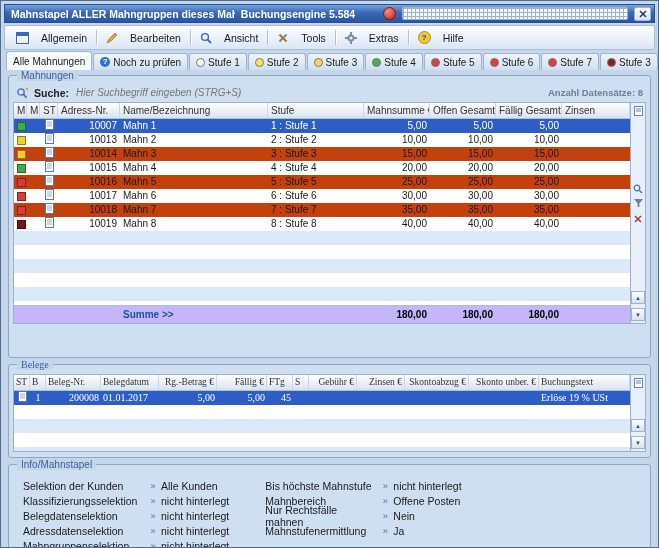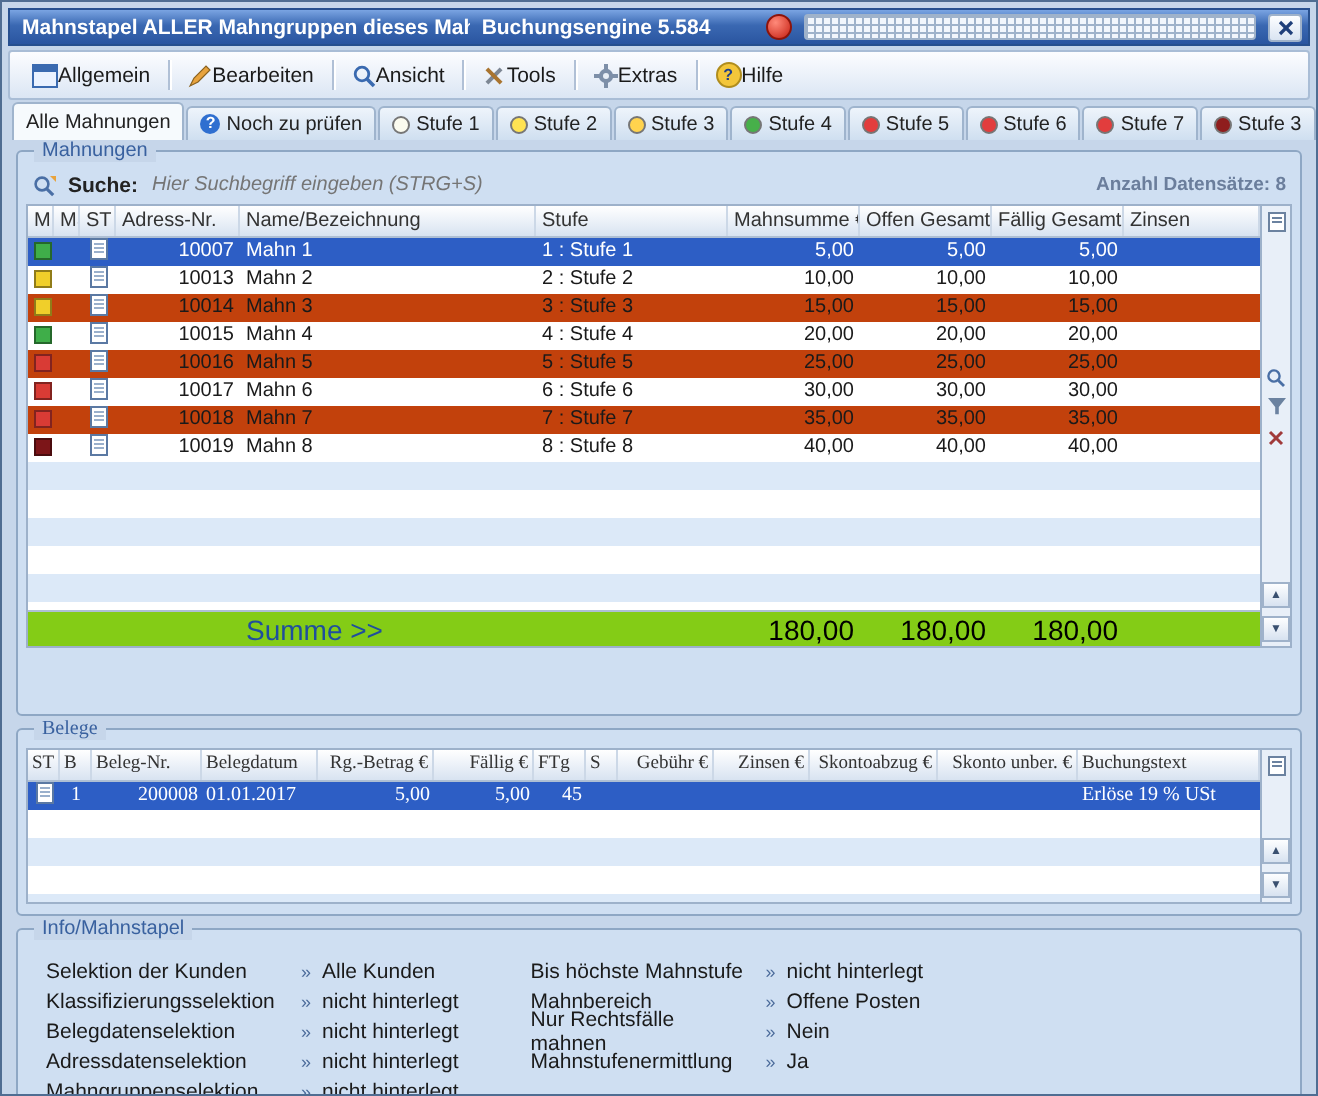--- a/index.html
+++ b/index.html
@@ -9,21 +9,21 @@
   .titlebar{height:17px;display:flex;align-items:center;gap:6px;background:linear-gradient(180deg,#7aa4e2,#3a68b2 45%,#2a55a0);border:1px solid #27508f;color:#fff;font-size:10.5px;font-weight:bold;padding:0 3px 0 6px;}
   .titlebar .title{flex:1;white-space:nowrap;overflow:hidden;}
   .titlebar .engine{margin-right:22px;white-space:nowrap;}
   .tico{width:14px;height:12px;display:inline-flex;align-items:center;justify-content:center;border-radius:2px;}
   .tico.red{background:radial-gradient(circle at 35% 30%,#ff8a7a,#c61f12);border:1px solid #8d140b;width:11px;height:11px;border-radius:50%;}
   .tico.grid{background:#f2f6fc;border:1px solid #9fb2ca;background-image:linear-gradient(#9fb2ca 1px,transparent 1px),linear-gradient(90deg,#9fb2ca 1px,transparent 1px);background-size:4px 4px;width:12px;height:11px;}
   .tico.close{background:linear-gradient(#fdfeff,#d9e4f2);border:1px solid #9fb2ca;width:15px;height:12px;}
 
   
   .toolbar{margin-top:2px;height:23px;background:linear-gradient(#fcfdff,#dbe6f4);border:1px solid #a9bdd6;border-radius:2px;display:flex;align-items:center;padding:0 4px;font-size:10.5px;color:#1a1a1a;}
-  .tbtn{display:flex;align-items:center;gap:0;padding:2px 7px;border-radius:2px;white-space:nowrap;}
+  .tbtn{display:flex;align-items:center;gap:12px;padding:2px 7px;border-radius:2px;white-space:nowrap;}
   .tsep{width:1px;height:15px;background:#b0c0d6;margin:0 2px;box-shadow:1px 0 0 #ffffff;}
   .hico{width:11px;height:11px;border-radius:50%;background:#f3c63a;border:1px solid #b08d1d;color:#1f3f8a;font-size:8px;font-weight:bold;display:inline-flex;align-items:center;justify-content:center;}
 
   
   .tabsrow{display:flex;align-items:flex-end;height:19px;padding:1px 2px 0 2px;gap:1px;}
   .tab{display:flex;align-items:center;gap:3px;height:16px;padding:0 6px;font-size:10px;background:linear-gradient(#eef4fb,#cfdff0);border:1px solid #9fb4cd;border-bottom:none;border-radius:3px 3px 0 0;color:#222;white-space:nowrap;}
   .tab.active{background:#f6fafd;height:18px;}
   .dot{width:9px;height:9px;border-radius:50%;border:1px solid #767676;box-sizing:border-box;background:#fff;}
   .qico{width:10px;height:10px;border-radius:50%;background:#2f6fd0;color:#fff;font-size:8px;line-height:10px;text-align:center;font-weight:bold;}
 
@@ -49,21 +49,21 @@
   .mhead>div{padding:0 3px;border-right:1px solid #ccd8e7;height:15px;line-height:15px;overflow:hidden;white-space:nowrap;box-sizing:border-box;}
   .mrow{height:14px;font-size:10px;color:#1a1a1a;flex:none;}
   .mrow>div{padding:0 3px;overflow:hidden;white-space:nowrap;height:14px;line-height:14px;box-sizing:border-box;}
   .mrow.alt{background:#c2410c;}
   .mrow.sel{background:#2d5ec5;color:#fff;}
   .num{text-align:right;}
   .ctr{text-align:center;padding:0 1px;}
   .sq{display:inline-block;width:9px;height:9px;border:1px solid rgba(0,0,0,.4);box-sizing:border-box;vertical-align:middle;}
   .filler{flex:1;background:repeating-linear-gradient(to bottom,#dce9f8 0px,#dce9f8 14px,#ffffff 14px,#ffffff 28px);}
   .filler.startwhite{background:repeating-linear-gradient(to bottom,#ffffff 0px,#ffffff 14px,#dce9f8 14px,#dce9f8 28px);}
-  .msum{height:17px;background:#84cc16;border-top:1px solid #aebfd4;font-size:14px;font-weight:normal;flex:none;}
+  .msum{height:17px;background:#c4b5fd;border-top:1px solid #aebfd4;font-size:10px;font-weight:bold;flex:none;}
   .msum>div{padding:0 3px;overflow:hidden;white-space:nowrap;}
   .summe-label{color:#1f4e9e;}
 
   
   #g-belege{height:94px;margin-top:6px;font-family:Liberation Serif, serif;}
   .bwrap{display:flex;height:78px;}
   .bhead,.brow{display:grid;grid-template-columns:16px 16px 55px 58px 58px 50px 26px 16px 48px 48px 64px 70px 1fr;align-items:center;}
   .bhead{height:15px;background:linear-gradient(#ffffff,#d8e3f1);border-bottom:1px solid #aebfd4;font-size:9.5px;color:#333;flex:none;}
   .bhead>div{padding:0 2px;border-right:1px solid #ccd8e7;height:15px;line-height:15px;overflow:hidden;white-space:nowrap;box-sizing:border-box;}
   .brow{height:14px;font-size:10px;flex:none;}

